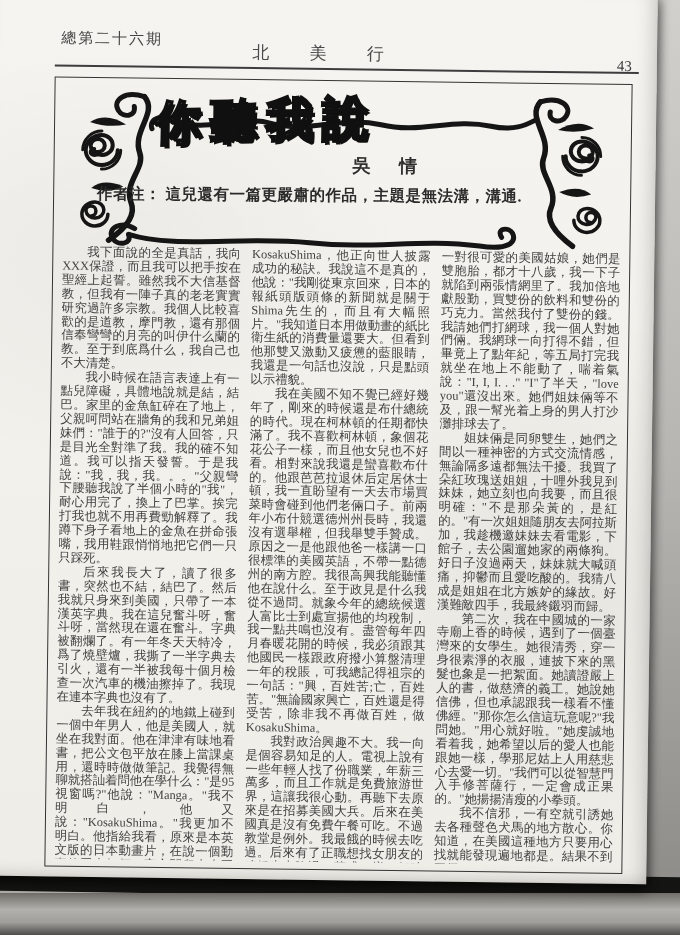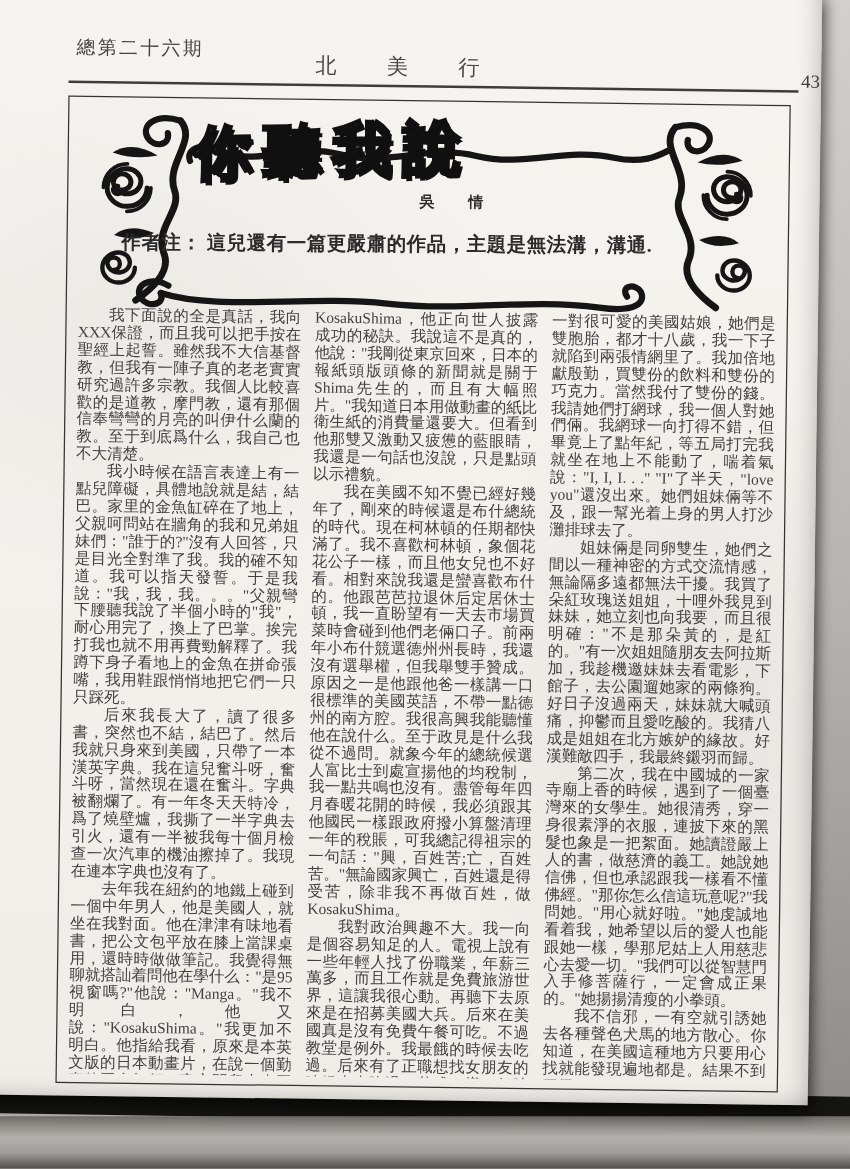--- a/index.html
+++ b/index.html
@@ -24,36 +24,36 @@
       linear-gradient(180deg,#f6f4f0 0%,#f2f0eb 60%,#efede8 100%);
     transform:rotate(0.75deg);transform-origin:50% 50%;
     box-shadow:0 7px 12px rgba(0,0,0,.55),4px 0 9px rgba(0,0,0,.28),
       inset -16px 0 20px -14px rgba(0,0,0,.22),inset 0 -12px 16px -11px rgba(0,0,0,.18);
     color:#3e3e3e;
   }
   
   .hd-issue{position:absolute;left:64px;top:40px;font-size:15px;letter-spacing:2px;color:#444;}
   .hd-journal{position:absolute;left:120px;top:50px;width:420px;text-align:center;
     font-size:17px;letter-spacing:18px;color:#4a4a4a;}
-  .hd-num{position:absolute;left:644px;top:62px;font-size:15px;color:#3c3c3c;}
+  .hd-num{position:absolute;left:620px;top:62px;font-size:15px;color:#3c3c3c;}
   .hd-rule{position:absolute;left:58px;top:76px;width:584px;height:2px;background:#3d3d3d;}
   
   .frame-box{position:absolute;left:58px;top:88px;width:578px;height:790px;
     border:1.5px solid #343434;box-sizing:border-box;}
   
   .masthead{position:absolute;left:11px;top:10px;width:552px;height:162px;}
   .masthead svg{position:absolute;left:0;top:0;}
   .title{
     position:absolute;left:88px;top:6px;
     font-family:"Liberation Sans","DejaVu Sans",sans-serif;
     font-weight:900;font-size:47px;letter-spacing:9px;line-height:1;
     color:#fbfaf6;-webkit-text-stroke:2.2px #101010;
     text-shadow:3px 3px 0 #101010,1px 1px 0 #101010,-1px 1px 0 #101010;
     transform:rotate(-2deg) skewX(-2deg);white-space:nowrap;}
-  .author{position:absolute;left:270px;top:62px;font-size:12px;letter-spacing:12px;
+  .author{position:absolute;left:287px;top:62px;font-size:18px;letter-spacing:12px;
     font-weight:700;color:#2e2e2e;white-space:nowrap;}
   .note{position:absolute;left:32px;top:94px;width:508px;font-size:15.5px;
     font-weight:700;letter-spacing:0.5px;color:#2b2b2b;transform:rotate(-0.4deg);}
   
   .columns{position:absolute;left:9px;right:9px;top:168px;bottom:7px;
     display:flex;gap:11px;overflow:hidden;}
   .col{flex:1 1 0;font-size:12.4px;line-height:13.9px;text-align:justify;
     color:#414141;overflow:hidden;}
   .col p{margin:0;text-indent:2em;}
   .col p.cont{text-indent:0;}

